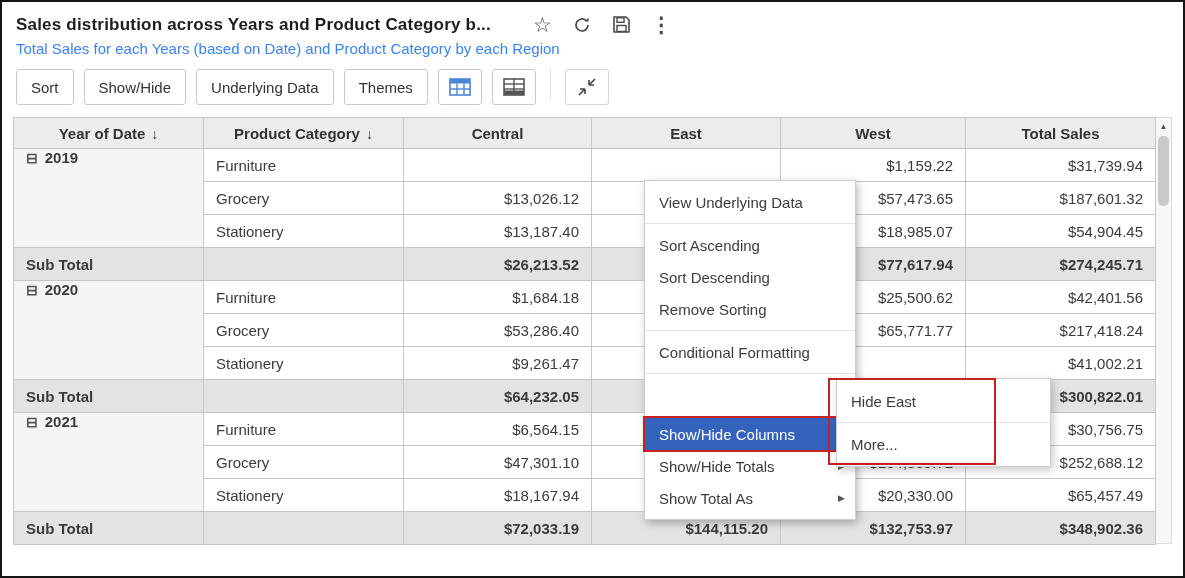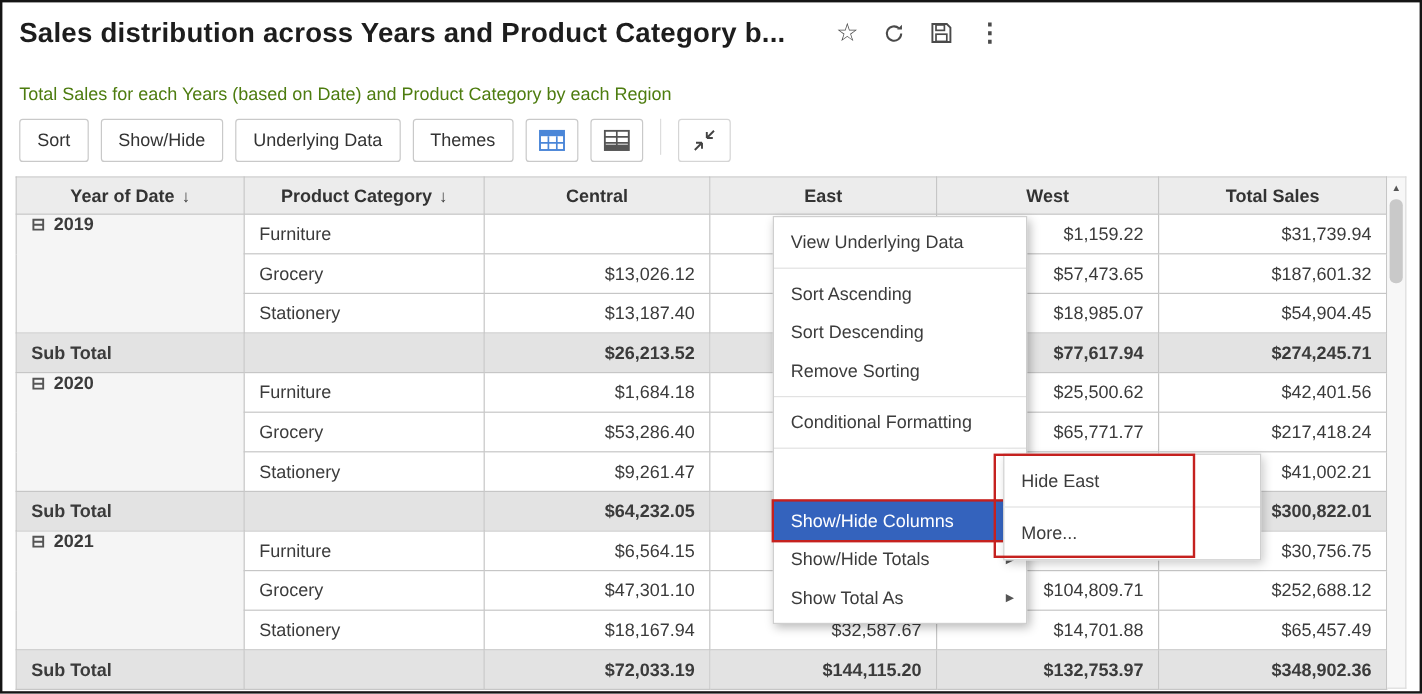--- a/index.html
+++ b/index.html
@@ -3,24 +3,24 @@
 <meta charset="utf-8">
 <style>
   * { box-sizing: border-box; }
   body { margin: 0; background: #fff; font-family: "Liberation Sans", sans-serif; }
   .page {
     position: relative; width: 1185px; height: 578px;
     border: 2px solid #151515; background: #fff; overflow: hidden;
   }
   
   .header-row { display: flex; align-items: center; padding: 12px 14px 0 14px; }
-  .title { margin: 0; font-size: 23px; font-weight: bold; color: #1d1d1d; letter-spacing: .2px; }
+  .title { margin: 0; font-size: 17px; font-weight: bold; color: #1d1d1d; letter-spacing: .2px; }
   .header-icons { display: flex; align-items: center; gap: 20px; margin-left: 42px; }
   .hicon { color: #4a4a4a; font-size: 21px; line-height: 1; cursor: pointer; display: flex; align-items: center; }
-  .subtitle { padding: 5px 14px 0 14px; font-size: 15px; color: #4d7c0f; margin-top: 24px; }
+  .subtitle { padding: 5px 14px 0 14px; font-size: 15px; color: #3b82f6; }
   
   .toolbar { display: flex; gap: 10px; padding: 12px 14px 0 14px; }
   .tb-btn { border: 1px solid #c9c9c9; border-radius: 3px; background: #fff; padding: 0 14px; height: 36px;
             font-size: 15px; color: #333; font-family: "Liberation Sans", sans-serif; cursor: pointer; }
   .icon-btn { width: 44px; height: 36px; border: 1px solid #c9c9c9; border-radius: 3px; background: #fff;
               display: flex; align-items: center; justify-content: center; cursor: pointer; }
   .tb-sep { width: 1px; height: 30px; background: #ddd; margin: 0 4px; }
   
   .table-wrap { display: flex; margin: 12px 11px 0 11px; }
   table.pivot { border-collapse: collapse; table-layout: fixed; width: 1142px; font-size: 15px; color: #3b3b3b; }
@@ -210,21 +210,21 @@
             <td class="cat-cell">Grocery</td>
             <td class="num">$47,301.10</td>
             <td class="num">$100,577.31</td>
             <td class="num">$104,809.71</td>
             <td class="num">$252,688.12</td>
           </tr>
           <tr>
             <td class="cat-cell">Stationery</td>
             <td class="num">$18,167.94</td>
             <td class="num">$32,587.67</td>
-            <td class="num">$14,701.88</td>
+            <td class="num">$20,330.00</td>
             <td class="num">$65,457.49</td>
           </tr>
           <tr class="subtotal">
             <td>Sub Total</td>
             <td></td>
             <td class="num">$72,033.19</td>
             <td class="num">$144,115.20</td>
             <td class="num">$132,753.97</td>
             <td class="num">$348,902.36</td>
           </tr>

